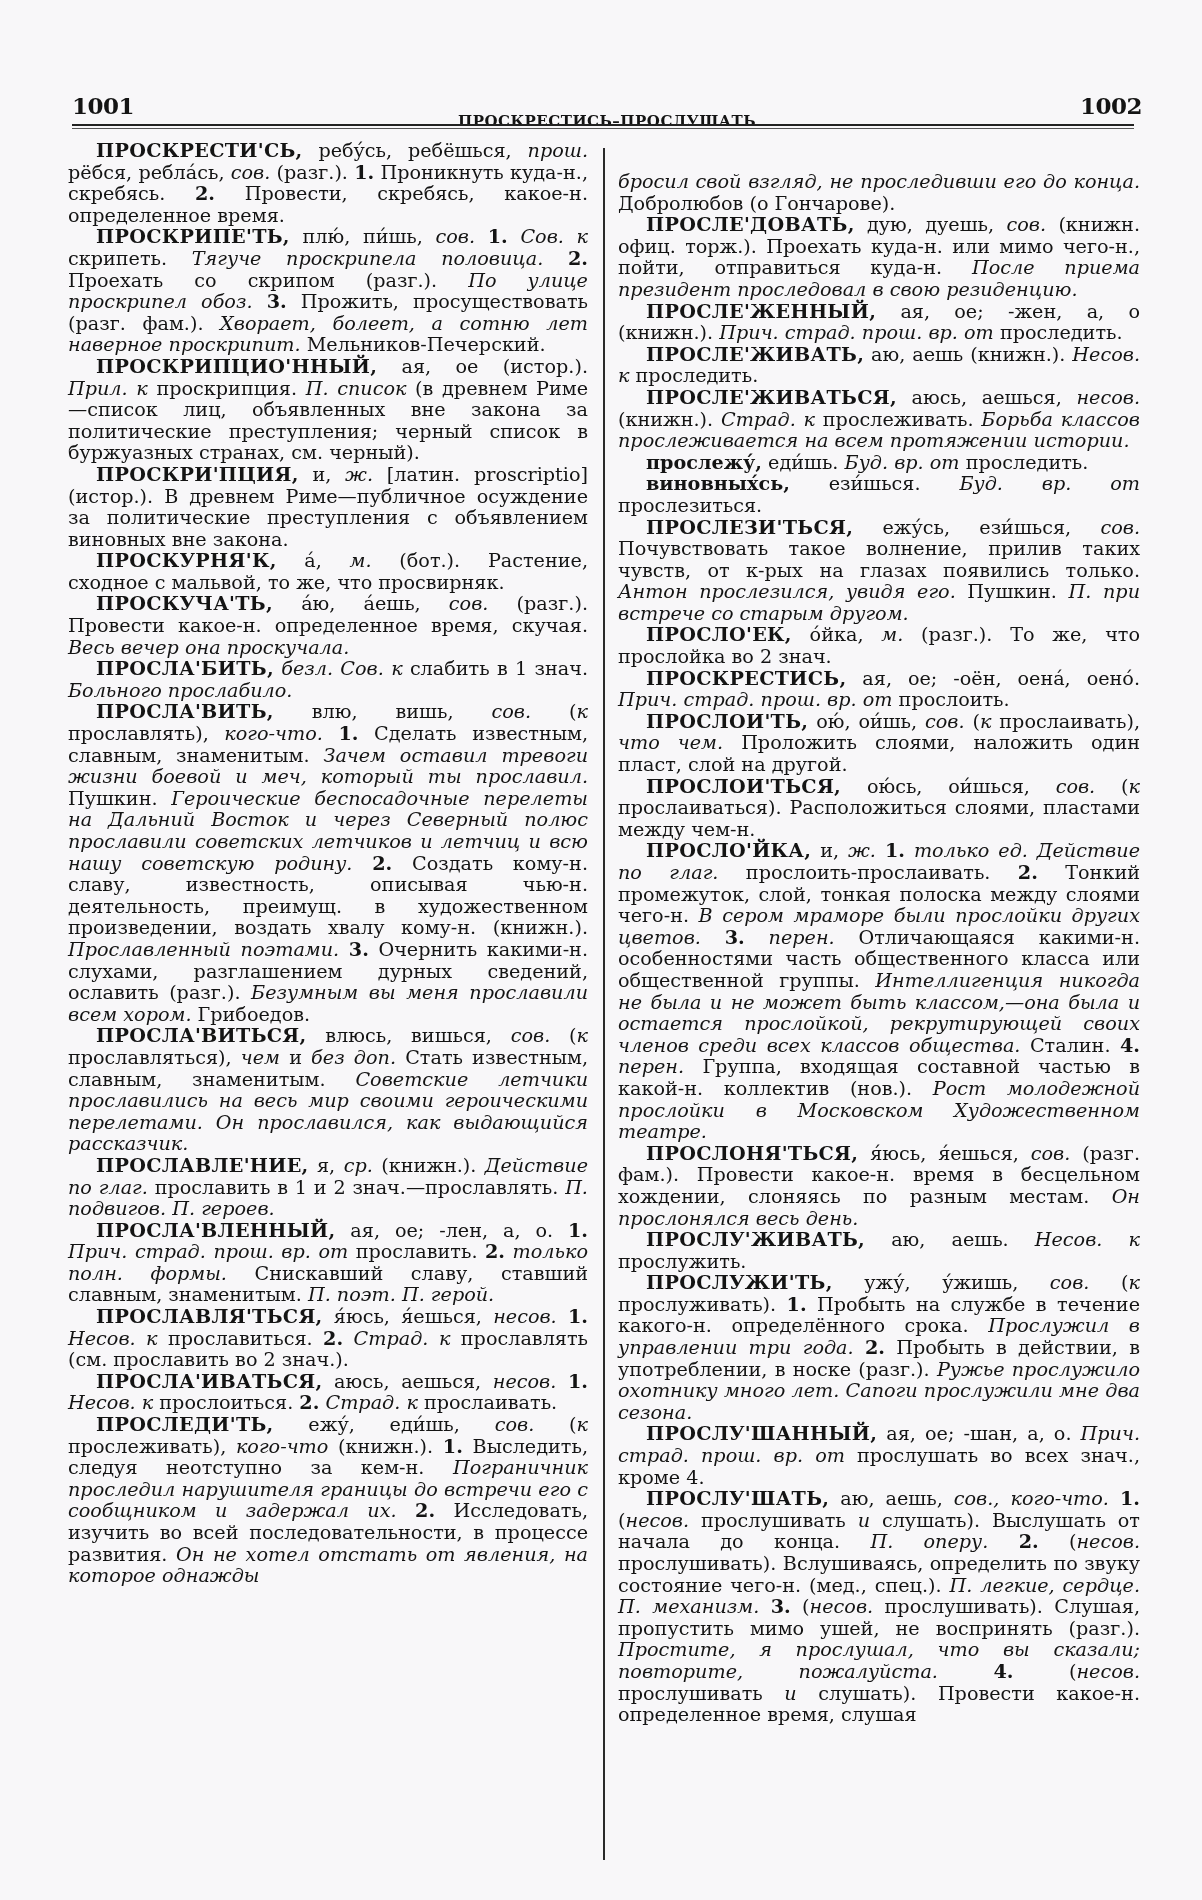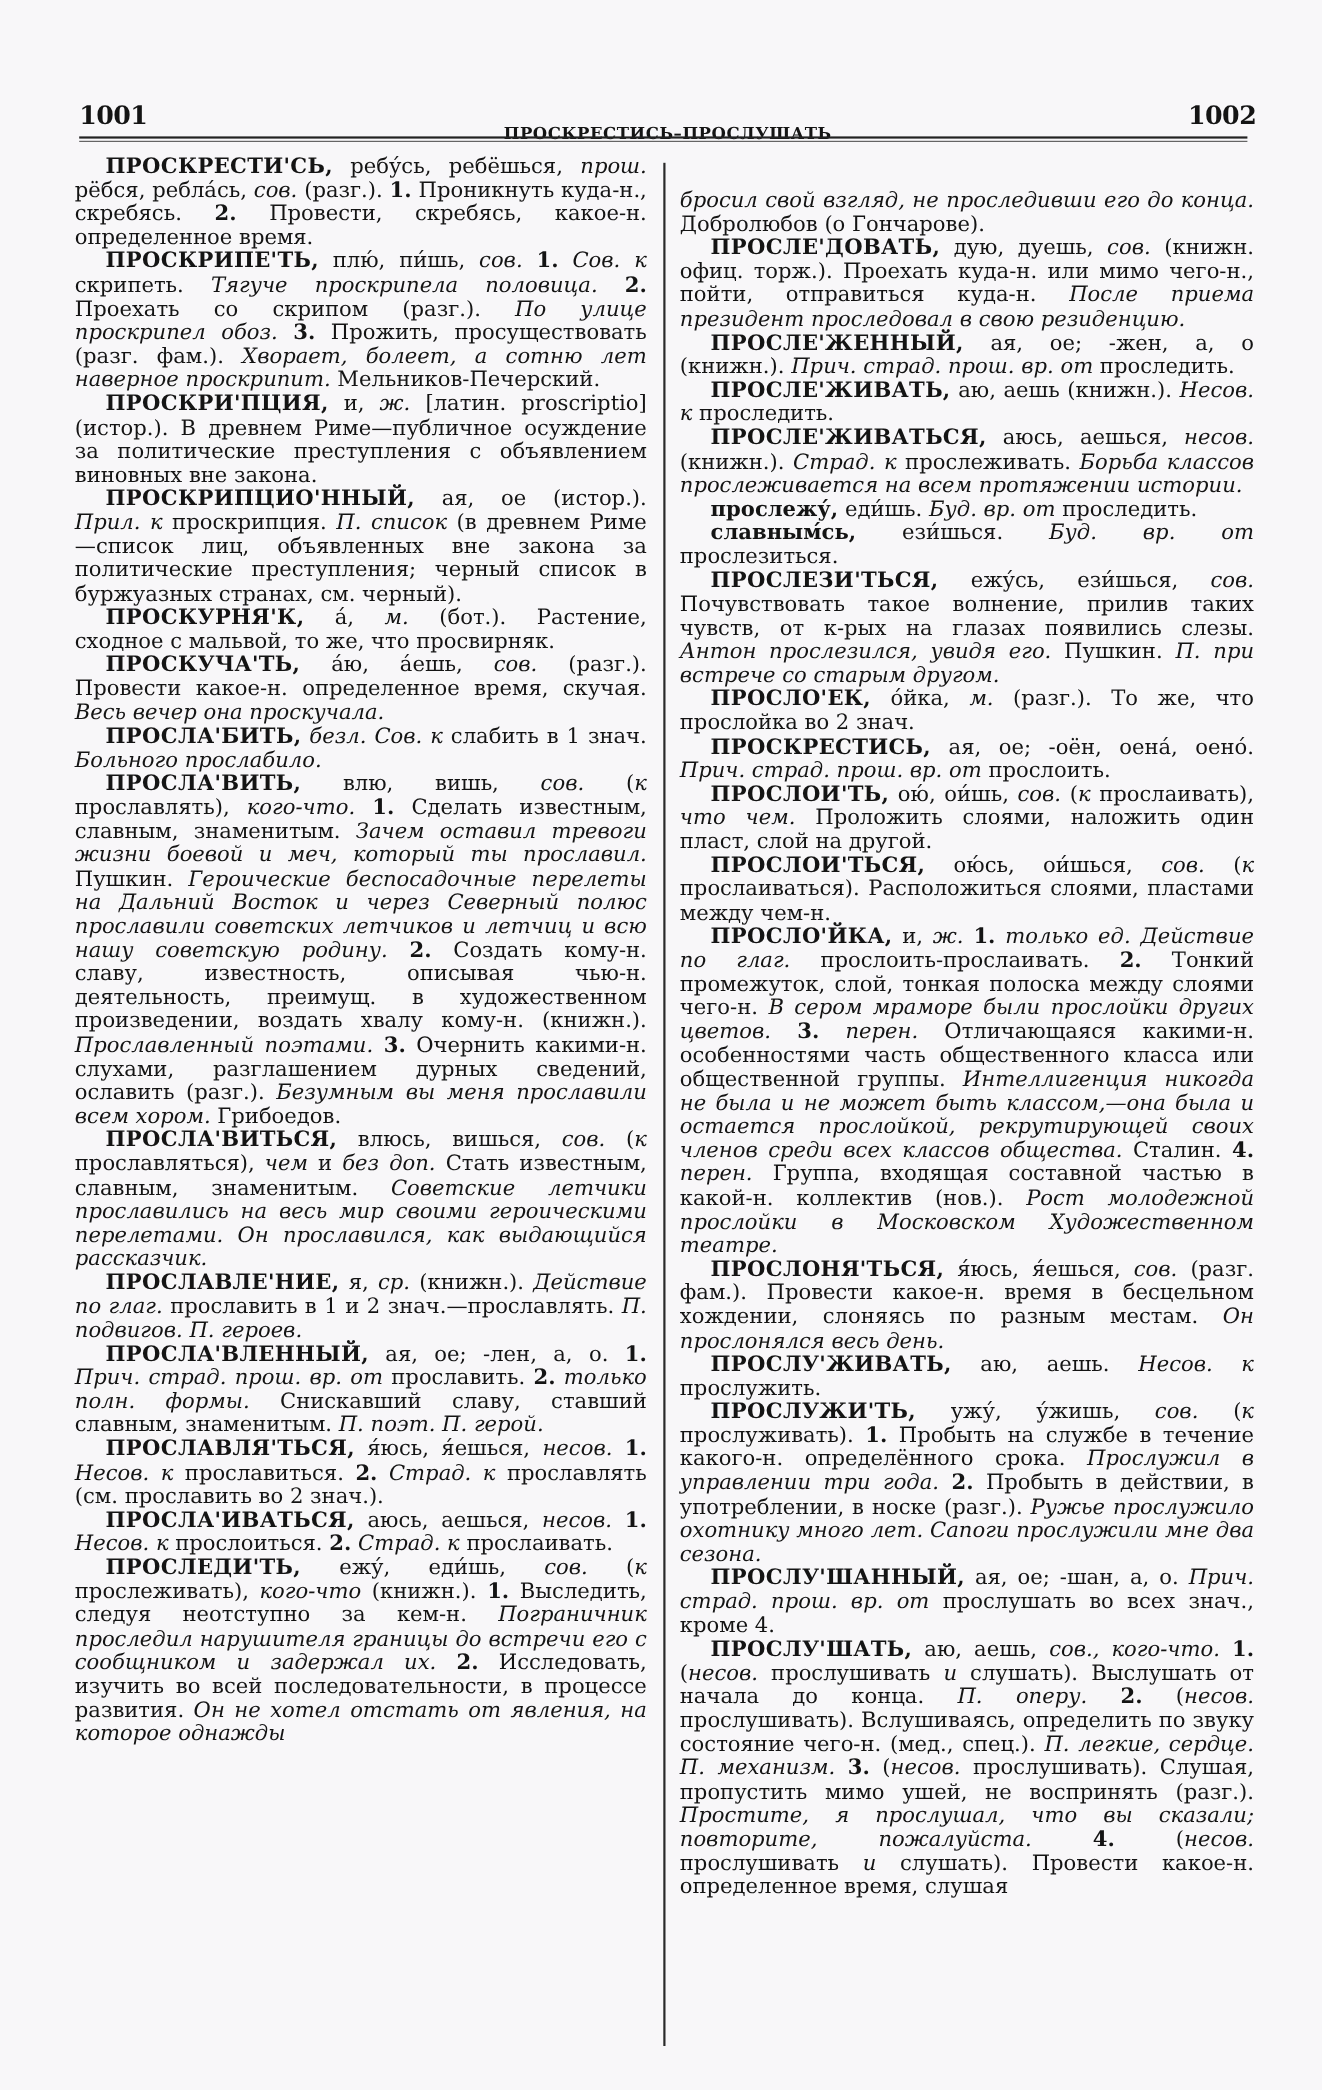--- a/index.html
+++ b/index.html
@@ -30,43 +30,43 @@
   <span class="pnum left">1001</span>
   <div class="running">ПРОСКРЕСТИСЬ–ПРОСЛУШАТЬ</div>
   <span class="pnum right">1002</span>
 </div>
 <div class="rule"></div>
 <div class="rule2"></div>
 
 <div class="col left">
     <p class="entry"><span class="hw">ПРОСКРЕСТИ'СЬ,</span><span> ребу́сь, ребёшься, </span><span class="it">прош.</span><span> рёбся, ребла́сь, </span><span class="it">сов.</span><span> (разг.). </span><span class="b">1.</span><span> Проникнуть куда-н., скребясь. </span><span class="b">2.</span><span> Провести, скребясь, какое-н. определенное время.</span></p>
     <p class="entry"><span class="hw">ПРОСКРИПЕ'ТЬ,</span><span> плю́, пи́шь, </span><span class="it">сов.</span><span> </span><span class="b">1.</span><span> </span><span class="it">Сов. к</span><span> скрипеть. </span><span class="it">Тягуче проскрипела половица.</span><span> </span><span class="b">2.</span><span> Проехать со скрипом (разг.). </span><span class="it">По улице проскрипел обоз.</span><span> </span><span class="b">3.</span><span> Прожить, просуществовать (разг. фам.). </span><span class="it">Хворает, болеет, а сотню лет наверное проскрипит.</span><span> Мельников-Печерский.</span></p>
+    <p class="entry"><span class="hw">ПРОСКРИПЦИО'ННЫЙ,</span><span> ая, ое (истор.). </span><span class="it">Прил. к</span><span> проскрипция. </span><span class="it">П. список</span><span> (в древнем Риме—список лиц, объявленных вне закона за политические преступления; черный список в буржуазных странах, см. черный).</span></p>
     <p class="entry"><span class="hw">ПРОСКРИ'ПЦИЯ,</span><span> и, </span><span class="it">ж.</span><span> [латин. proscriptio] (истор.). В древнем Риме—публичное осуждение за политические преступления с объявлением виновных вне закона.</span></p>
-    <p class="entry"><span class="hw">ПРОСКРИПЦИО'ННЫЙ,</span><span> ая, ое (истор.). </span><span class="it">Прил. к</span><span> проскрипция. </span><span class="it">П. список</span><span> (в древнем Риме—список лиц, объявленных вне закона за политические преступления; черный список в буржуазных странах, см. черный).</span></p>
     <p class="entry"><span class="hw">ПРОСКУРНЯ'К,</span><span> а́, </span><span class="it">м.</span><span> (бот.). Растение, сходное с мальвой, то же, что просвирняк.</span></p>
     <p class="entry"><span class="hw">ПРОСКУЧА'ТЬ,</span><span> а́ю, а́ешь, </span><span class="it">сов.</span><span> (разг.). Провести какое-н. определенное время, скучая. </span><span class="it">Весь вечер она проскучала.</span></p>
     <p class="entry"><span class="hw">ПРОСЛА'БИТЬ,</span><span> </span><span class="it">безл. Сов. к</span><span> слабить в 1 знач. </span><span class="it">Больного прослабило.</span></p>
     <p class="entry"><span class="hw">ПРОСЛА'ВИТЬ,</span><span> влю, вишь, </span><span class="it">сов.</span><span> (</span><span class="it">к</span><span> прославлять), </span><span class="it">кого-что.</span><span> </span><span class="b">1.</span><span> Сделать известным, славным, знаменитым. </span><span class="it">Зачем оставил тревоги жизни боевой и меч, который ты прославил.</span><span> Пушкин. </span><span class="it">Героические беспосадочные перелеты на Дальний Восток и через Северный полюс прославили советских летчиков и летчиц и всю нашу советскую родину.</span><span> </span><span class="b">2.</span><span> Создать кому-н. славу, известность, описывая чью-н. деятельность, преимущ. в художественном произведении, воздать хвалу кому-н. (книжн.). </span><span class="it">Прославленный поэтами.</span><span> </span><span class="b">3.</span><span> Очернить какими-н. слухами, разглашением дурных сведений, ославить (разг.). </span><span class="it">Безумным вы меня прославили всем хором.</span><span> Грибоедов.</span></p>
     <p class="entry"><span class="hw">ПРОСЛА'ВИТЬСЯ,</span><span> влюсь, вишься, </span><span class="it">сов.</span><span> (</span><span class="it">к</span><span> прославляться), </span><span class="it">чем</span><span> и </span><span class="it">без доп.</span><span> Стать известным, славным, знаменитым. </span><span class="it">Советские летчики прославились на весь мир своими героическими перелетами. Он прославился, как выдающийся рассказчик.</span></p>
     <p class="entry"><span class="hw">ПРОСЛАВЛЕ'НИЕ,</span><span> я, </span><span class="it">ср.</span><span> (книжн.). </span><span class="it">Действие по глаг.</span><span> прославить в 1 и 2 знач.—прославлять. </span><span class="it">П. подвигов. П. героев.</span></p>
     <p class="entry"><span class="hw">ПРОСЛА'ВЛЕННЫЙ,</span><span> ая, ое; -лен, а, о. </span><span class="b">1.</span><span> </span><span class="it">Прич. страд. прош. вр. от</span><span> прославить. </span><span class="b">2.</span><span> </span><span class="it">только полн. формы.</span><span> Снискавший славу, ставший славным, знаменитым. </span><span class="it">П. поэт. П. герой.</span></p>
     <p class="entry"><span class="hw">ПРОСЛАВЛЯ'ТЬСЯ,</span><span> я́юсь, я́ешься, </span><span class="it">несов.</span><span> </span><span class="b">1.</span><span> </span><span class="it">Несов. к</span><span> прославиться. </span><span class="b">2.</span><span> </span><span class="it">Страд. к</span><span> прославлять (см. прославить во 2 знач.).</span></p>
     <p class="entry"><span class="hw">ПРОСЛА'ИВАТЬСЯ,</span><span> аюсь, аешься, </span><span class="it">несов.</span><span> </span><span class="b">1.</span><span> </span><span class="it">Несов. к</span><span> прослоиться. </span><span class="b">2.</span><span> </span><span class="it">Страд. к</span><span> прослаивать.</span></p>
     <p class="entry"><span class="hw">ПРОСЛЕДИ'ТЬ,</span><span> ежу́, еди́шь, </span><span class="it">сов.</span><span> (</span><span class="it">к</span><span> прослеживать), </span><span class="it">кого-что</span><span> (книжн.). </span><span class="b">1.</span><span> Выследить, следуя неотступно за кем-н. </span><span class="it">Пограничник проследил нарушителя границы до встречи его с сообщником и задержал их.</span><span> </span><span class="b">2.</span><span> Исследовать, изучить во всей последовательности, в процессе развития. </span><span class="it">Он не хотел отстать от явления, на которое однажды</span></p>
   </div>
 <div class="divider"></div>
 <div class="col right">
     <p class="entry cont"><span class="it">бросил свой взгляд, не проследивши его до конца.</span><span> Добролюбов (о Гончарове).</span></p>
     <p class="entry"><span class="hw">ПРОСЛЕ'ДОВАТЬ,</span><span> дую, дуешь, </span><span class="it">сов.</span><span> (книжн. офиц. торж.). Проехать куда-н. или мимо чего-н., пойти, отправиться куда-н. </span><span class="it">После приема президент проследовал в свою резиденцию.</span></p>
     <p class="entry"><span class="hw">ПРОСЛЕ'ЖЕННЫЙ,</span><span> ая, ое; -жен, а, о (книжн.). </span><span class="it">Прич. страд. прош. вр. от</span><span> проследить.</span></p>
     <p class="entry"><span class="hw">ПРОСЛЕ'ЖИВАТЬ,</span><span> аю, аешь (книжн.). </span><span class="it">Несов. к</span><span> проследить.</span></p>
     <p class="entry"><span class="hw">ПРОСЛЕ'ЖИВАТЬСЯ,</span><span> аюсь, аешься, </span><span class="it">несов.</span><span> (книжн.). </span><span class="it">Страд. к</span><span> прослеживать. </span><span class="it">Борьба классов прослеживается на всем протяжении истории.</span></p>
     <p class="entry"><span class="sub">прослежу́,</span><span> еди́шь. </span><span class="it">Буд. вр. от</span><span> проследить.</span></p>
-    <p class="entry"><span class="sub">славным́сь,</span><span> ези́шься. </span><span class="it">Буд. вр. от</span><span> прослезиться.</span></p>
-    <p class="entry"><span class="hw">ПРОСЛЕЗИ'ТЬСЯ,</span><span> ежу́сь, ези́шься, </span><span class="it">сов.</span><span> Почувствовать такое волнение, прилив таких чувств, от к-рых на глазах появились слезы. </span><span class="it">Антон прослезился, увидя его.</span><span> Пушкин. </span><span class="it">П. при встрече со старым другом.</span></p>
+    <p class="entry"><span class="sub">виновных́сь,</span><span> ези́шься. </span><span class="it">Буд. вр. от</span><span> прослезиться.</span></p>
+    <p class="entry"><span class="hw">ПРОСЛЕЗИ'ТЬСЯ,</span><span> ежу́сь, ези́шься, </span><span class="it">сов.</span><span> Почувствовать такое волнение, прилив таких чувств, от к-рых на глазах появились только. </span><span class="it">Антон прослезился, увидя его.</span><span> Пушкин. </span><span class="it">П. при встрече со старым другом.</span></p>
     <p class="entry"><span class="hw">ПРОСЛО'ЕК,</span><span> о́йка, </span><span class="it">м.</span><span> (разг.). То же, что прослойка во 2 знач.</span></p>
     <p class="entry"><span class="hw">ПРОСКРЕСТИСЬ,</span><span> ая, ое; -оён, оена́, оено́. </span><span class="it">Прич. страд. прош. вр. от</span><span> прослоить.</span></p>
     <p class="entry"><span class="hw">ПРОСЛОИ'ТЬ,</span><span> ою́, ои́шь, </span><span class="it">сов.</span><span> (</span><span class="it">к</span><span> прослаивать), </span><span class="it">что чем.</span><span> Проложить слоями, наложить один пласт, слой на другой.</span></p>
     <p class="entry"><span class="hw">ПРОСЛОИ'ТЬСЯ,</span><span> ою́сь, ои́шься, </span><span class="it">сов.</span><span> (</span><span class="it">к</span><span> прослаиваться). Расположиться слоями, пластами между чем-н.</span></p>
     <p class="entry"><span class="hw">ПРОСЛО'ЙКА,</span><span> и, </span><span class="it">ж.</span><span> </span><span class="b">1.</span><span> </span><span class="it">только ед. Действие по глаг.</span><span> прослоить-прослаивать. </span><span class="b">2.</span><span> Тонкий промежуток, слой, тонкая полоска между слоями чего-н. </span><span class="it">В сером мраморе были прослойки других цветов.</span><span> </span><span class="b">3.</span><span> </span><span class="it">перен.</span><span> Отличающаяся какими-н. особенностями часть общественного класса или общественной группы. </span><span class="it">Интеллигенция никогда не была и не может быть классом,—она была и остается прослойкой, рекрутирующей своих членов среди всех классов общества.</span><span> Сталин. </span><span class="b">4.</span><span> </span><span class="it">перен.</span><span> Группа, входящая составной частью в какой-н. коллектив (нов.). </span><span class="it">Рост молодежной прослойки в Московском Художественном театре.</span></p>
     <p class="entry"><span class="hw">ПРОСЛОНЯ'ТЬСЯ,</span><span> я́юсь, я́ешься, </span><span class="it">сов.</span><span> (разг. фам.). Провести какое-н. время в бесцельном хождении, слоняясь по разным местам. </span><span class="it">Он прослонялся весь день.</span></p>
     <p class="entry"><span class="hw">ПРОСЛУ'ЖИВАТЬ,</span><span> аю, аешь. </span><span class="it">Несов. к</span><span> прослужить.</span></p>
     <p class="entry"><span class="hw">ПРОСЛУЖИ'ТЬ,</span><span> ужу́, у́жишь, </span><span class="it">сов.</span><span> (</span><span class="it">к</span><span> прослуживать). </span><span class="b">1.</span><span> Пробыть на службе в течение какого-н. определённого срока. </span><span class="it">Прослужил в управлении три года.</span><span> </span><span class="b">2.</span><span> Пробыть в действии, в употреблении, в носке (разг.). </span><span class="it">Ружье прослужило охотнику много лет. Сапоги прослужили мне два сезона.</span></p>
     <p class="entry"><span class="hw">ПРОСЛУ'ШАННЫЙ,</span><span> ая, ое; -шан, а, о. </span><span class="it">Прич. страд. прош. вр. от</span><span> прослушать во всех знач., кроме 4.</span></p>
     <p class="entry"><span class="hw">ПРОСЛУ'ШАТЬ,</span><span> аю, аешь, </span><span class="it">сов., кого-что.</span><span> </span><span class="b">1.</span><span> (</span><span class="it">несов.</span><span> прослушивать </span><span class="it">и</span><span> слушать). Выслушать от начала до конца. </span><span class="it">П. оперу.</span><span> </span><span class="b">2.</span><span> (</span><span class="it">несов.</span><span> прослушивать). Вслушиваясь, определить по звуку состояние чего-н. (мед., спец.). </span><span class="it">П. легкие, сердце. П. механизм.</span><span> </span><span class="b">3.</span><span> (</span><span class="it">несов.</span><span> прослушивать). Слушая, пропустить мимо ушей, не воспринять (разг.). </span><span class="it">Простите, я прослушал, что вы сказали; повторите, пожалуйста.</span><span> </span><span class="b">4.</span><span> (</span><span class="it">несов.</span><span> прослушивать </span><span class="it">и</span><span> слушать). Провести какое-н. определенное время, слушая</span></p>

